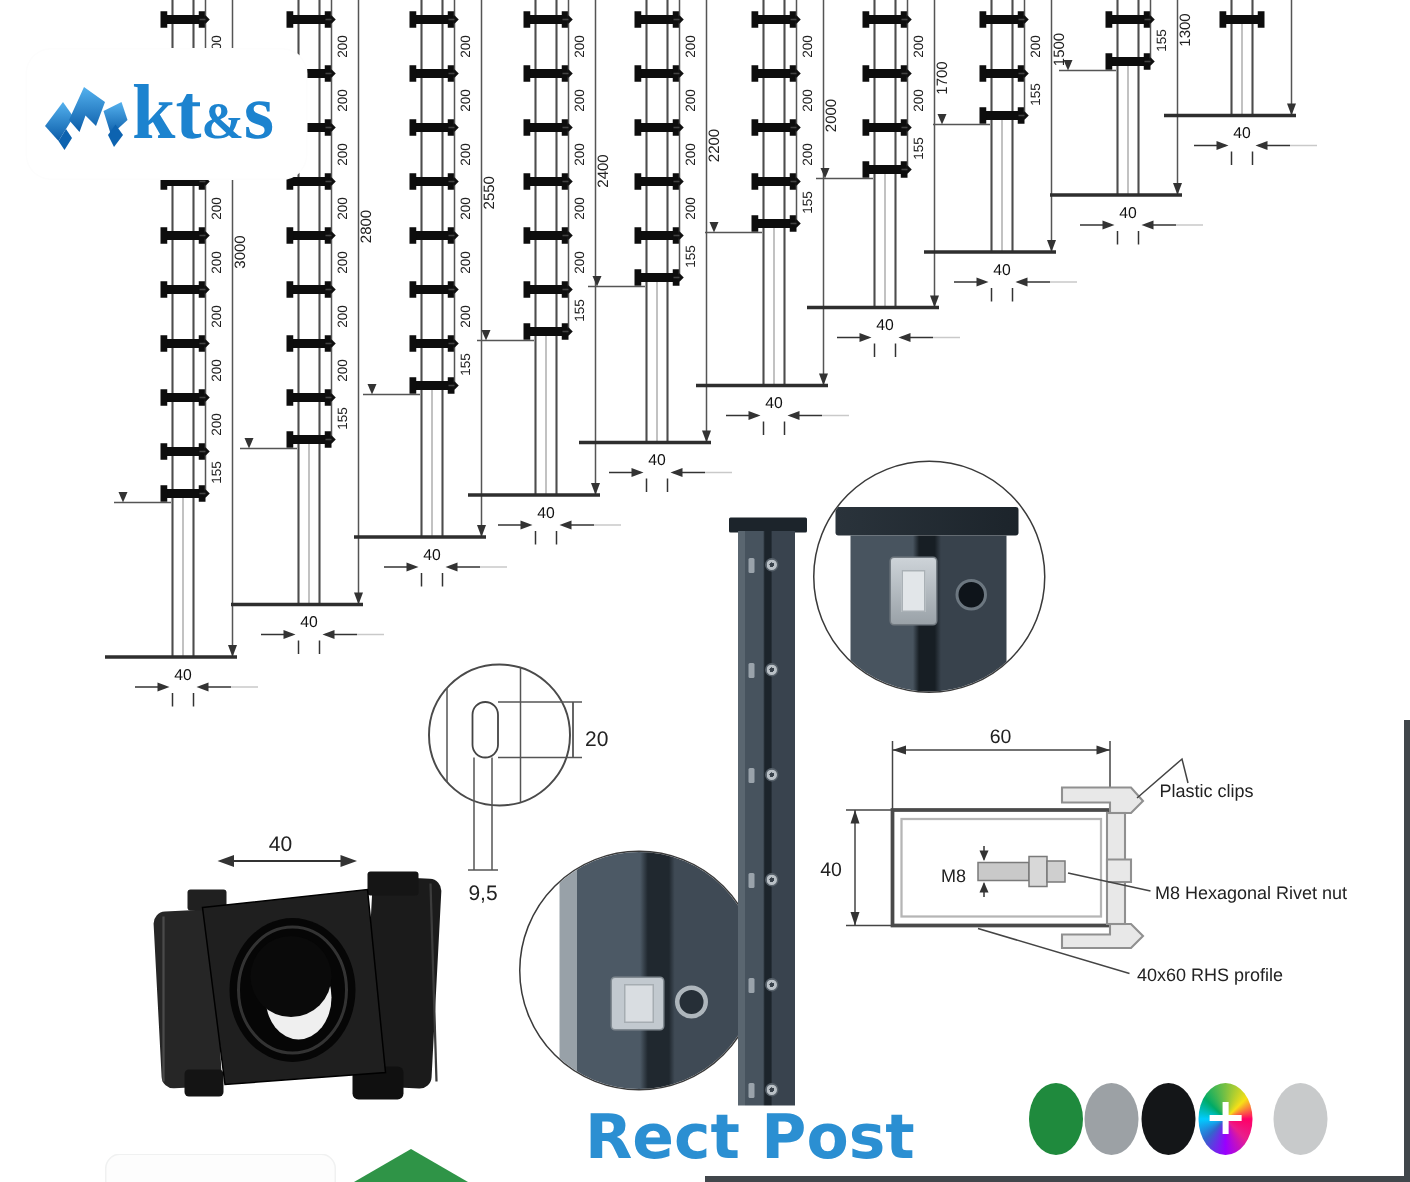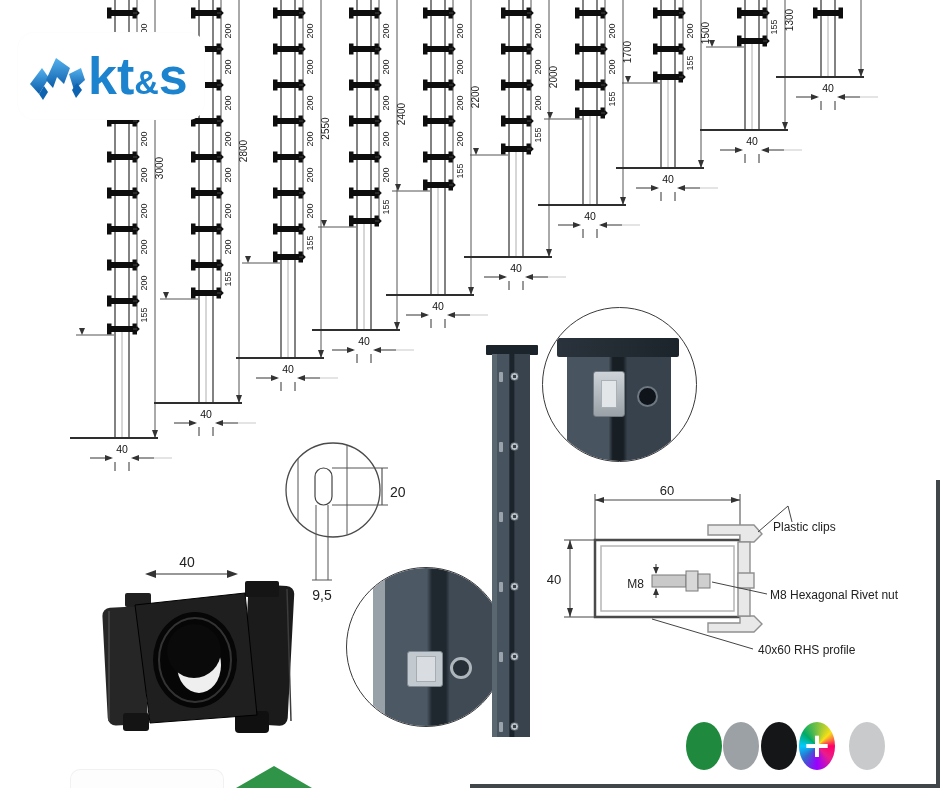--- a/index.html
+++ b/index.html
@@ -7,21 +7,21 @@
          font-family:"Liberation Sans",sans-serif;}
   svg text{font-family:"Liberation Sans",sans-serif;}
 
   
   #posts-svg{position:absolute;left:0;top:0;z-index:1;}
 
   
   #logo-card{position:absolute;left:18px;top:33px;width:186px;height:86px;background:#ffffff;
              border-radius:16px;z-index:6;display:flex;align-items:center;box-shadow:0 0 0 1px #fdfdfd;}
   #logo-icon{margin-left:8px;flex:0 0 auto;}
-  .logo-text{font-family:Liberation Sans, sans-serif;font-weight:700;color:#1c83cf;line-height:1;}
+  .logo-text{font-family:Liberation Serif, serif;font-weight:700;color:#1c83cf;line-height:1;}
   .logo-big{font-size:52px;}
   .logo-amp{font-size:34px;}
 
   
   .detail-circle{position:absolute;border:1.5px solid #3a3a3a;border-radius:50%;overflow:hidden;
                  background:#fff;z-index:3;}
   #top-detail{left:542px;top:307px;width:153px;height:153px;}
   #top-detail .cap{position:absolute;left:14px;top:30px;width:122px;height:19px;border-radius:2px;
       background:linear-gradient(90deg,#2a333b,#1c242b);}
   #top-detail .body{position:absolute;left:24px;top:49px;width:104px;height:112px;
@@ -728,20 +728,21 @@
     <text x="104" y="110" font-size="12" fill="#222" text-anchor="end">M8</text>
 
     <polyline points="218,54 248,28 252,44" fill="none" stroke="#444" stroke-width="1"></polyline>
     <text x="233" y="53" font-size="12" fill="#222">Plastic clips</text>
     <line x1="172" y1="104" x2="227" y2="116" stroke="#444" stroke-width="1"></line>
     <text x="230" y="121" font-size="12" fill="#222">M8 Hexagonal Rivet nut</text>
     <line x1="112" y1="141" x2="213" y2="171" stroke="#444" stroke-width="1"></line>
     <text x="218" y="176" font-size="12" fill="#222">40x60 RHS profile</text>
   </svg>
 
+  <div id="page-title" style="color: rgb(43, 143, 210);">Rect Post</div>
 
   <div id="swatches">
       <div class="swatch swatch-green" style="left: 0px; background: rgb(31, 138, 61);"></div>
       <div class="swatch swatch-gray" style="left: 37px; background: rgb(156, 161, 165);"></div>
       <div class="swatch swatch-black" style="left: 75px; background: rgb(20, 22, 24);"></div>
       <div class="swatch swatch-multicolor" style="left: 113px; background: conic-gradient(rgb(122, 193, 67), rgb(247, 224, 23), rgb(255, 0, 102), rgb(233, 30, 140), rgb(153, 0, 255), rgb(51, 102, 204), rgb(0, 204, 255), rgb(0, 170, 102), rgb(122, 193, 67));">
         <div class="plus">+</div>
       </div>
       <div class="swatch swatch-silver" style="left: 163px; background: rgb(200, 202, 203);"></div>
     </div>

